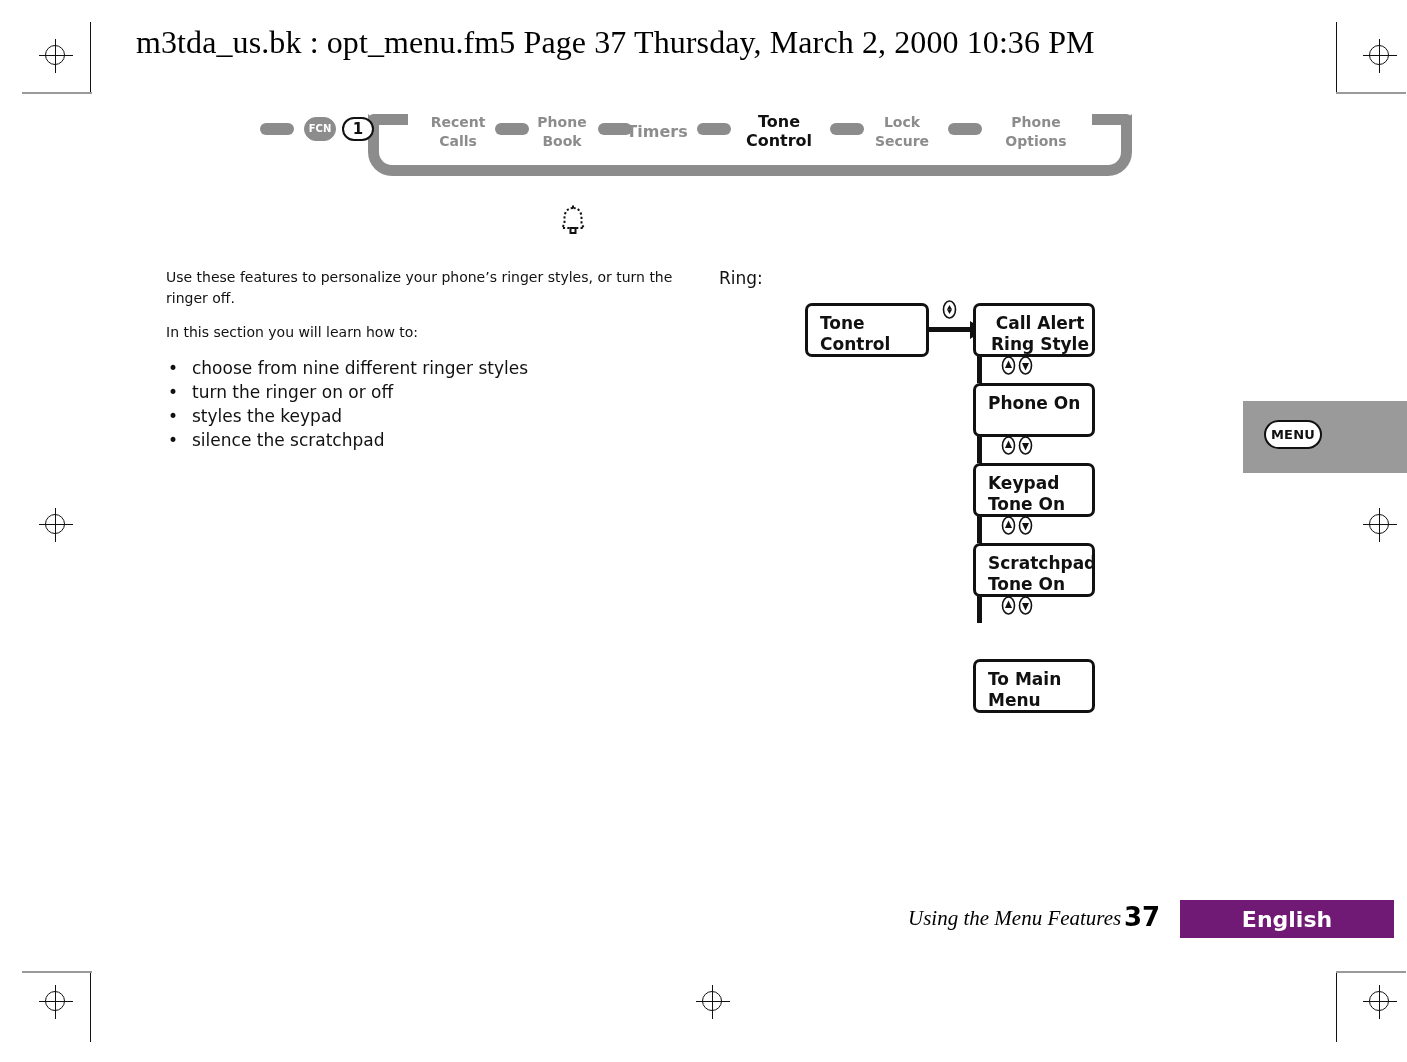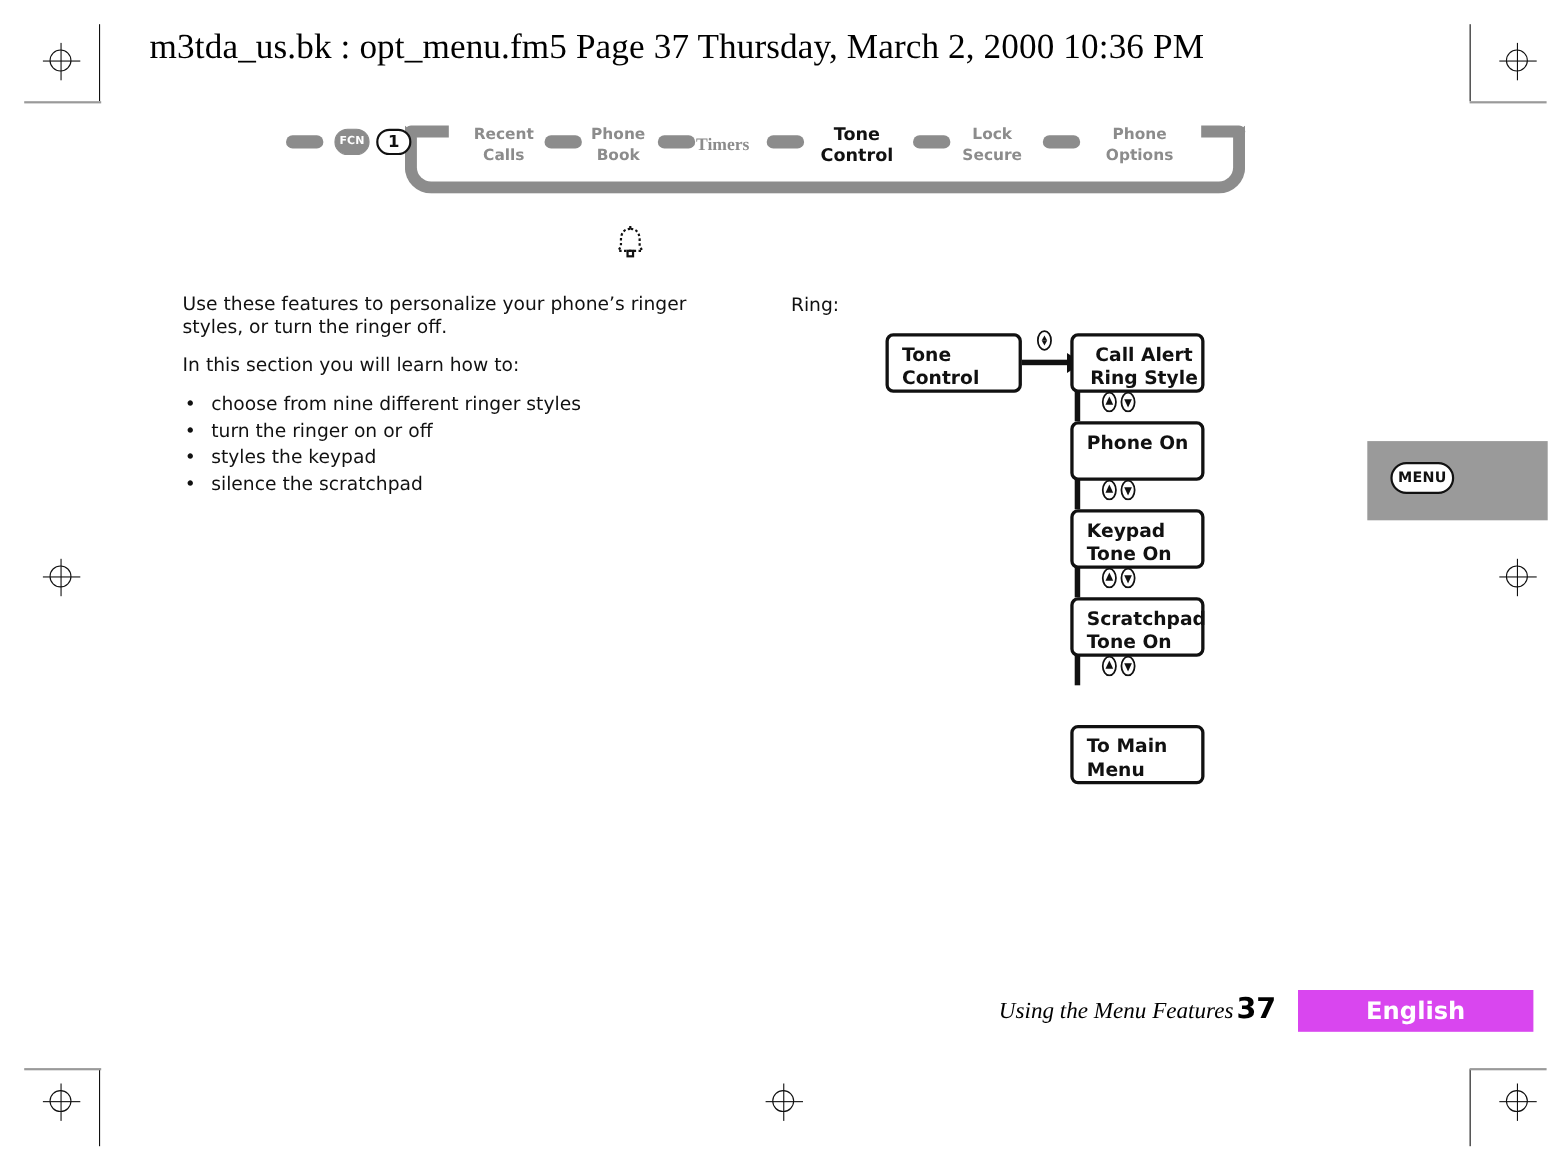--- a/index.html
+++ b/index.html
@@ -122,21 +122,21 @@
   .nav-label {
     position: absolute;
     text-align: center;
     font-weight: bold;
     font-size: 14px;
     line-height: 19px;
     color: #8c8c8c;
     white-space: pre-line;
   }
   .nav-label.active { color: #111; font-size: 16px; }
-  .nav-label.small { font-size: 16px; font-weight: bold; font-family: Liberation Serif, serif; }
+  .nav-label.small { font-size: 16px; font-weight: bold; }
 
   
   .title {
     position: absolute;
     left: 148px; top: 200px;
     font-family: "Liberation Serif", serif;
     font-style: italic;
     font-weight: bold;
     font-size: 38px;
     color: #000;
@@ -148,21 +148,21 @@
     width: 34px; height: 34px;
   }
 
   
   .body-col {
     position: absolute;
     left: 166px; top: 267px;
     width: 510px;
   }
   .para {
-    font-size: 17px;
+    font-size: 14px;
     line-height: 21px;
     color: #111;
     margin: 0 0 13px 0;
   }
   .bullet-row {
     display: flex;
     font-size: 17px;
     line-height: 24px;
     color: #111;
   }
@@ -261,21 +261,21 @@
     position: absolute;
     left: 1124px; top: 902px;
     font-size: 26px;
     font-weight: bold;
     color: #000;
   }
   .footer-lang {
     position: absolute;
     left: 1180px; top: 900px;
     width: 214px; height: 38px;
-    background: #d946ef;
+    background: #701a75;
     display: flex; align-items: center; justify-content: center;
   }
   .footer-lang span {
     color: #fff;
     font-size: 22px;
     font-weight: bold;
   }
 </style>
 </head>
 <body>

